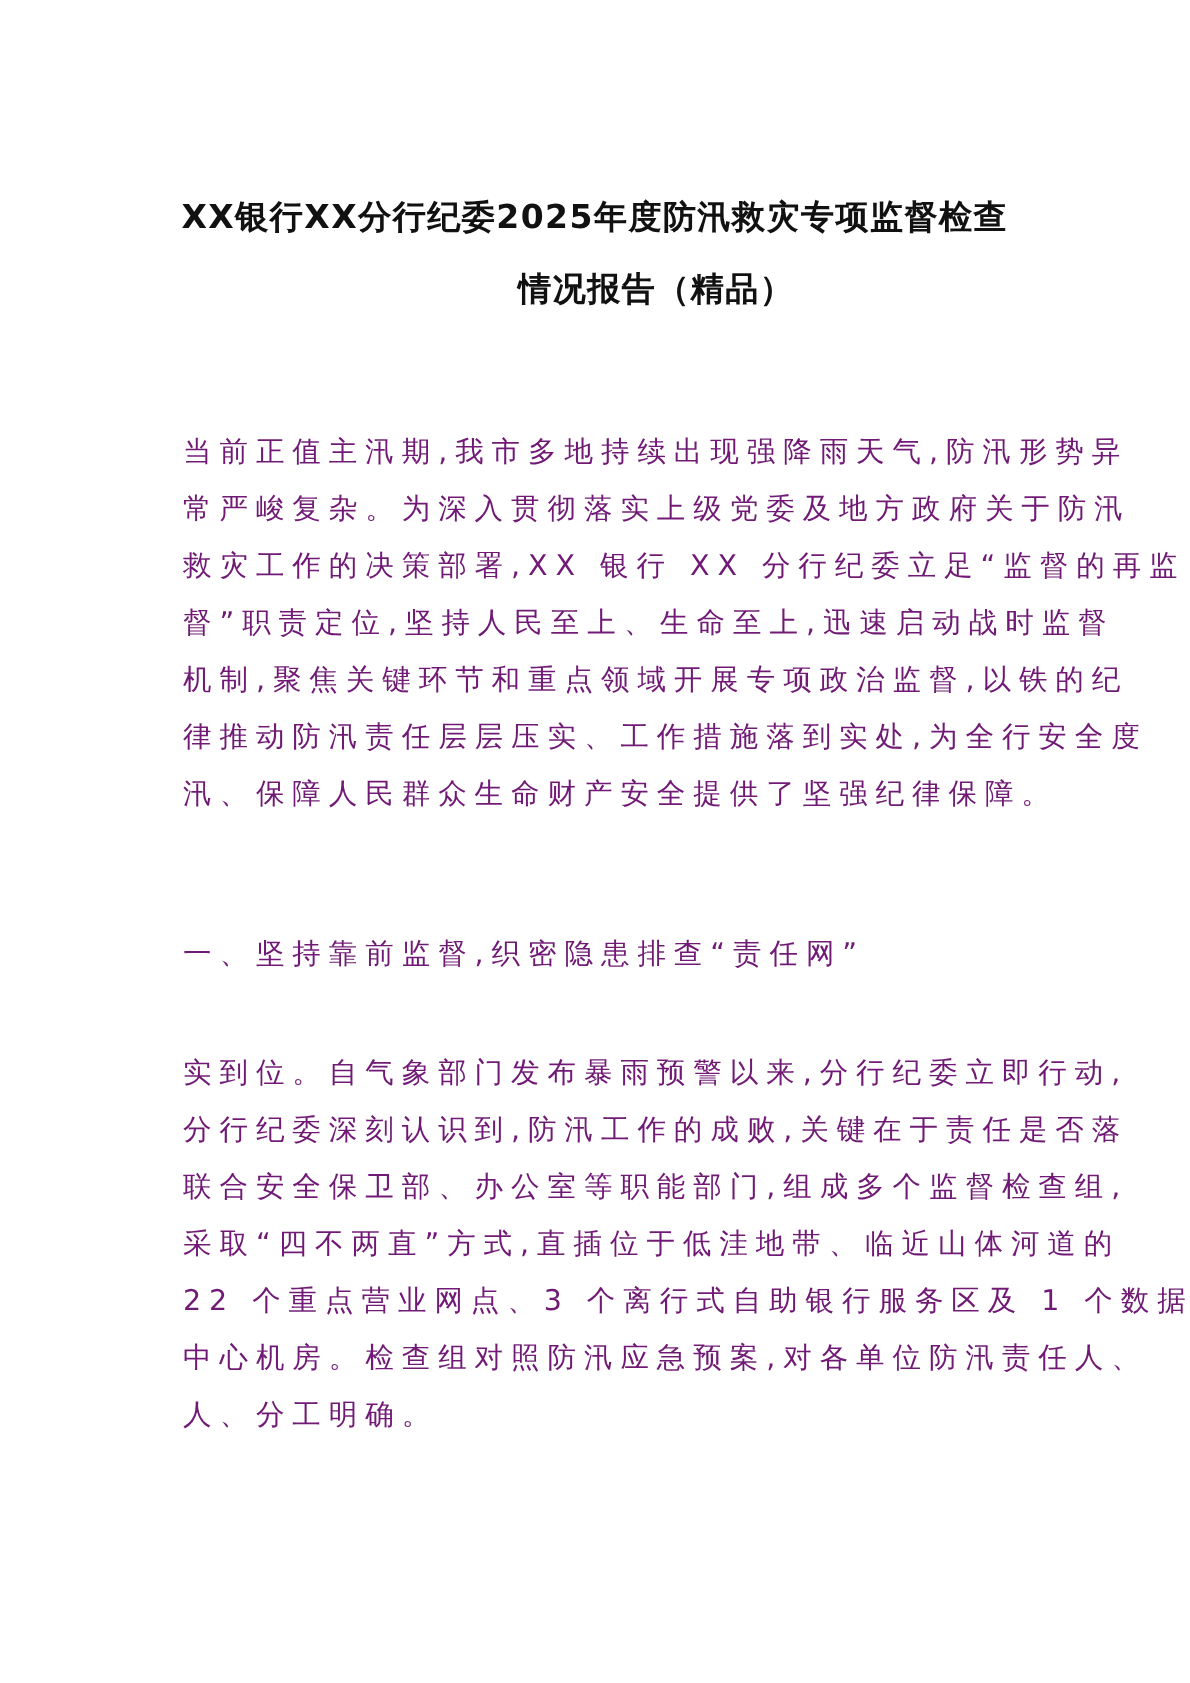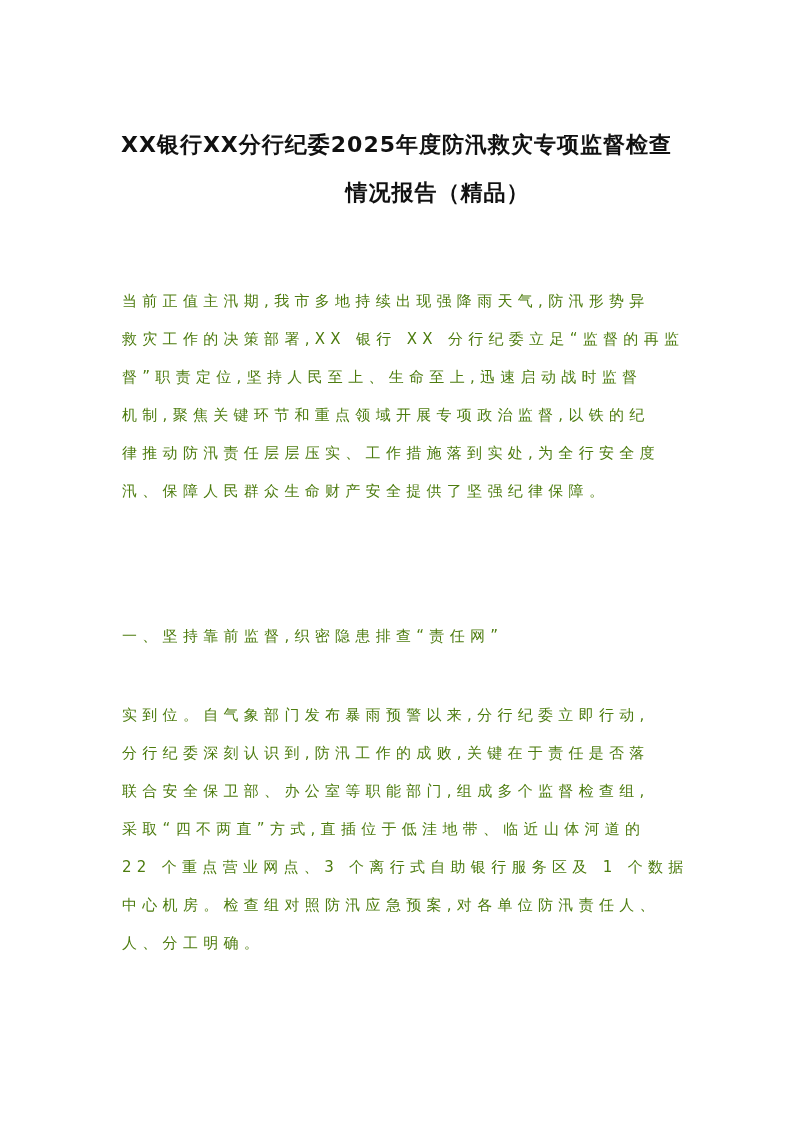--- a/index.html
+++ b/index.html
@@ -4,36 +4,37 @@
 <style>
   html, body { margin: 0; padding: 0; background: #ffffff; }
   body { width: 793px; height: 1122px; position: relative; overflow: hidden;
          font-family: "DejaVu Sans", "Liberation Sans", sans-serif; color: #1a1a1a; }
   .page { position: absolute; left: 0; top: 0; width: 793px; height: 906px; }
   .title { position: absolute; left: 0; width: 793px; text-align: center;
            font-size: 22px; font-weight: bold; letter-spacing: 1px; color: #111; }
   .t1 { top: 130px; }
   .t2 { top: 178px; margin-left: 41px; }
   .body-text { position: absolute; left: 122px; width: 552px;
-               font-size: 15px; line-height: 38px; letter-spacing: 5.3px;
-               text-align: justify; color: #4d7c0f; }
+               font-size: 19px; line-height: 38px; letter-spacing: 5.3px;
+               text-align: justify; color: #701a75; }
   .line { display: block; white-space: nowrap; height: 38px; }
   .p1 { top: 282px; }
   .h1 { top: 617px; }
   .p2 { top: 696px; }
 </style>
 </head>
 <body>
 
 <div class="page">
   <div class="title t1">XX银行XX分行纪委2025年度防汛救灾专项监督检查</div>
   <div class="title t2">情况报告（精品）</div>
 
   <div class="body-text p1">
     <span class="line">当前正值主汛期,我市多地持续出现强降雨天气,防汛形势异</span>
+    <span class="line">常严峻复杂。为深入贯彻落实上级党委及地方政府关于防汛</span>
     <span class="line">救灾工作的决策部署,XX 银行 XX 分行纪委立足“监督的再监</span>
     <span class="line">督”职责定位,坚持人民至上、生命至上,迅速启动战时监督</span>
     <span class="line">机制,聚焦关键环节和重点领域开展专项政治监督,以铁的纪</span>
     <span class="line">律推动防汛责任层层压实、工作措施落到实处,为全行安全度</span>
     <span class="line">汛、保障人民群众生命财产安全提供了坚强纪律保障。</span>
   </div>
 
   <div class="body-text h1">
     <span class="line">一、坚持靠前监督,织密隐患排查“责任网”</span>
   </div>

